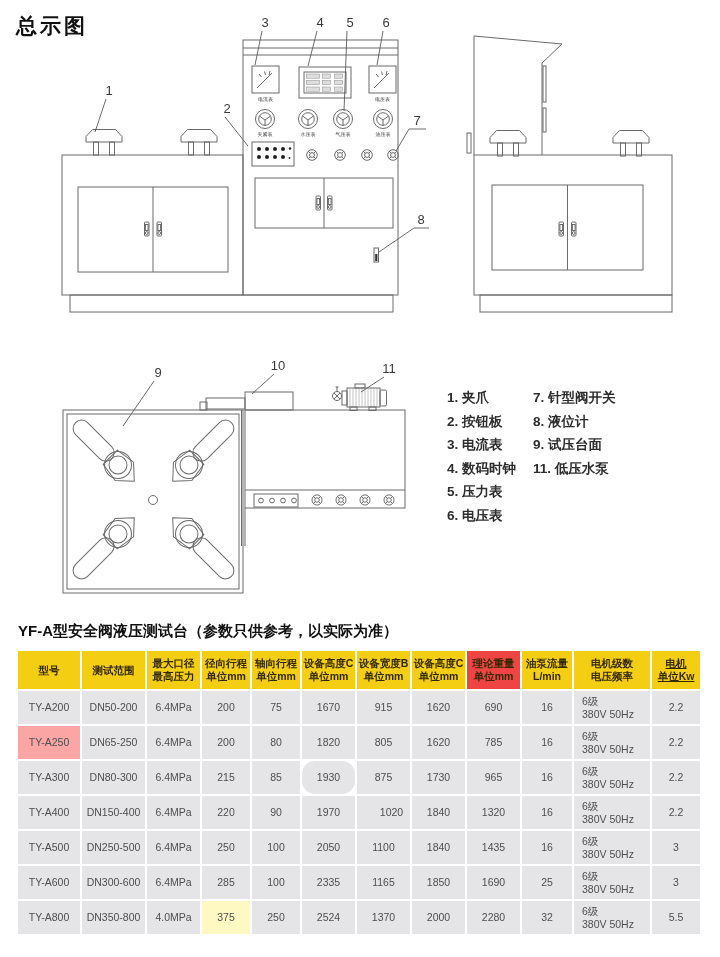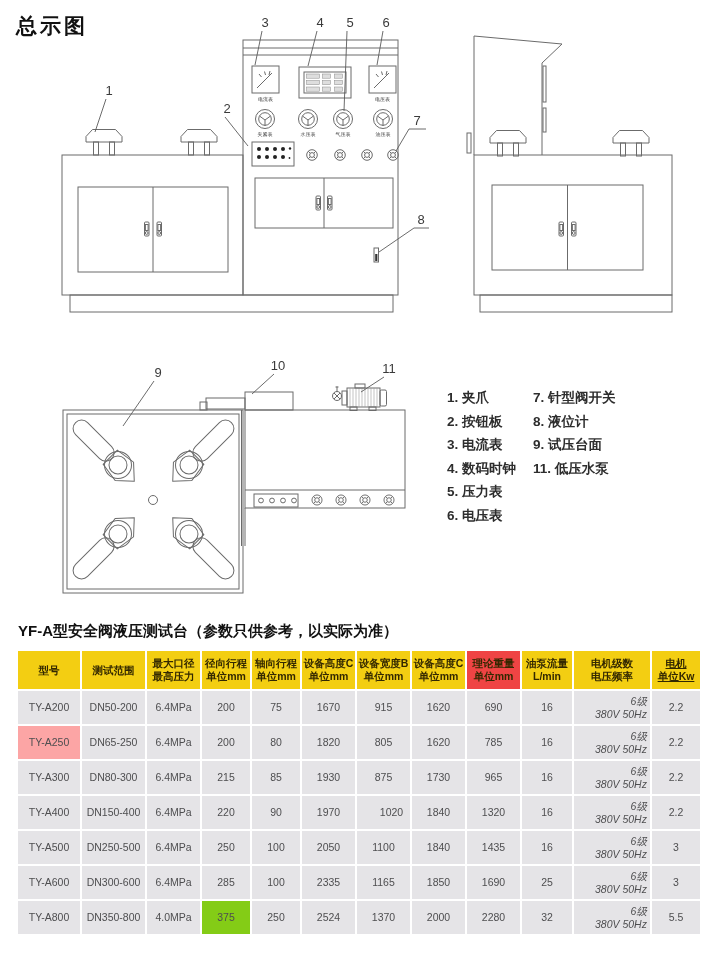--- a/index.html
+++ b/index.html
@@ -28,21 +28,21 @@
   .th{
     min-height:38px;display:flex;align-items:center;justify-content:center;
     text-align:center;font-weight:bold;font-size:10.5px;color:#332800;
     white-space:pre-line;line-height:13px;
   }
   .td{
     min-height:33px;display:flex;align-items:center;justify-content:center;
     text-align:center;font-size:10.5px;color:#4e4e50;
     white-space:pre-line;line-height:13px;
   }
-  .td-left{justify-content:flex-start;text-align:right;padding-left:21px;box-sizing:border-box;font-style:italic;}
+  .td-left{justify-content:flex-start;text-align:left;padding-left:8px;box-sizing:border-box;}
 </style>
 </head>
 <body>
 
 <div class="diagram-area">
 
   <div class="page-title">总示图</div>
 
   <svg class="draw" width="720" height="612" viewBox="0 0 720 612" style="stroke:#6b6b6b;stroke-width:1;fill:none">
     <defs>
@@ -300,21 +300,21 @@
       <div class="td" style="background: rgb(229, 228, 231);">785</div>
       <div class="td" style="background: rgb(229, 228, 231);">16</div>
       <div class="td td-left" style="background: rgb(229, 228, 231);">6级
 380V 50Hz</div>
       <div class="td" style="background: rgb(229, 228, 231);">2.2</div>
       <div class="td" style="background: rgb(229, 228, 231);">TY-A300</div>
       <div class="td" style="background: rgb(229, 228, 231);">DN80-300</div>
       <div class="td" style="background: rgb(229, 228, 231);">6.4MPa</div>
       <div class="td" style="background: rgb(229, 228, 231);">215</div>
       <div class="td" style="background: rgb(229, 228, 231);">85</div>
-      <div class="td" style="background: rgb(229, 228, 231);">1930</div>
+      <div class="td" style="background: rgb(229, 228, 231); border-radius: 13px;">1930</div>
       <div class="td" style="background: rgb(229, 228, 231);">875</div>
       <div class="td" style="background: rgb(229, 228, 231);">1730</div>
       <div class="td" style="background: rgb(229, 228, 231);">965</div>
       <div class="td" style="background: rgb(229, 228, 231);">16</div>
       <div class="td td-left" style="background: rgb(229, 228, 231);">6级
 380V 50Hz</div>
       <div class="td" style="background: rgb(229, 228, 231);">2.2</div>
       <div class="td" style="background: rgb(229, 228, 231);">TY-A400</div>
       <div class="td" style="background: rgb(229, 228, 231);">DN150-400</div>
       <div class="td" style="background: rgb(229, 228, 231);">6.4MPa</div>
@@ -350,21 +350,21 @@
       <div class="td" style="background: rgb(229, 228, 231);">1165</div>
       <div class="td" style="background: rgb(229, 228, 231);">1850</div>
       <div class="td" style="background: rgb(229, 228, 231);">1690</div>
       <div class="td" style="background: rgb(229, 228, 231);">25</div>
       <div class="td td-left" style="background: rgb(229, 228, 231);">6级
 380V 50Hz</div>
       <div class="td" style="background: rgb(229, 228, 231);">3</div>
       <div class="td" style="background: rgb(229, 228, 231);">TY-A800</div>
       <div class="td" style="background: rgb(229, 228, 231);">DN350-800</div>
       <div class="td" style="background: rgb(229, 228, 231);">4.0MPa</div>
-      <div class="td" style="background: #84cc16;">375</div>
+      <div class="td" style="background: #fef9c3;">375</div>
       <div class="td" style="background: rgb(229, 228, 231);">250</div>
       <div class="td" style="background: rgb(229, 228, 231);">2524</div>
       <div class="td" style="background: rgb(229, 228, 231);">1370</div>
       <div class="td" style="background: rgb(229, 228, 231);">2000</div>
       <div class="td" style="background: rgb(229, 228, 231);">2280</div>
       <div class="td" style="background: rgb(229, 228, 231);">32</div>
       <div class="td td-left" style="background: rgb(229, 228, 231);">6级
 380V 50Hz</div>
       <div class="td" style="background: rgb(229, 228, 231);">5.5</div>
     </div>

